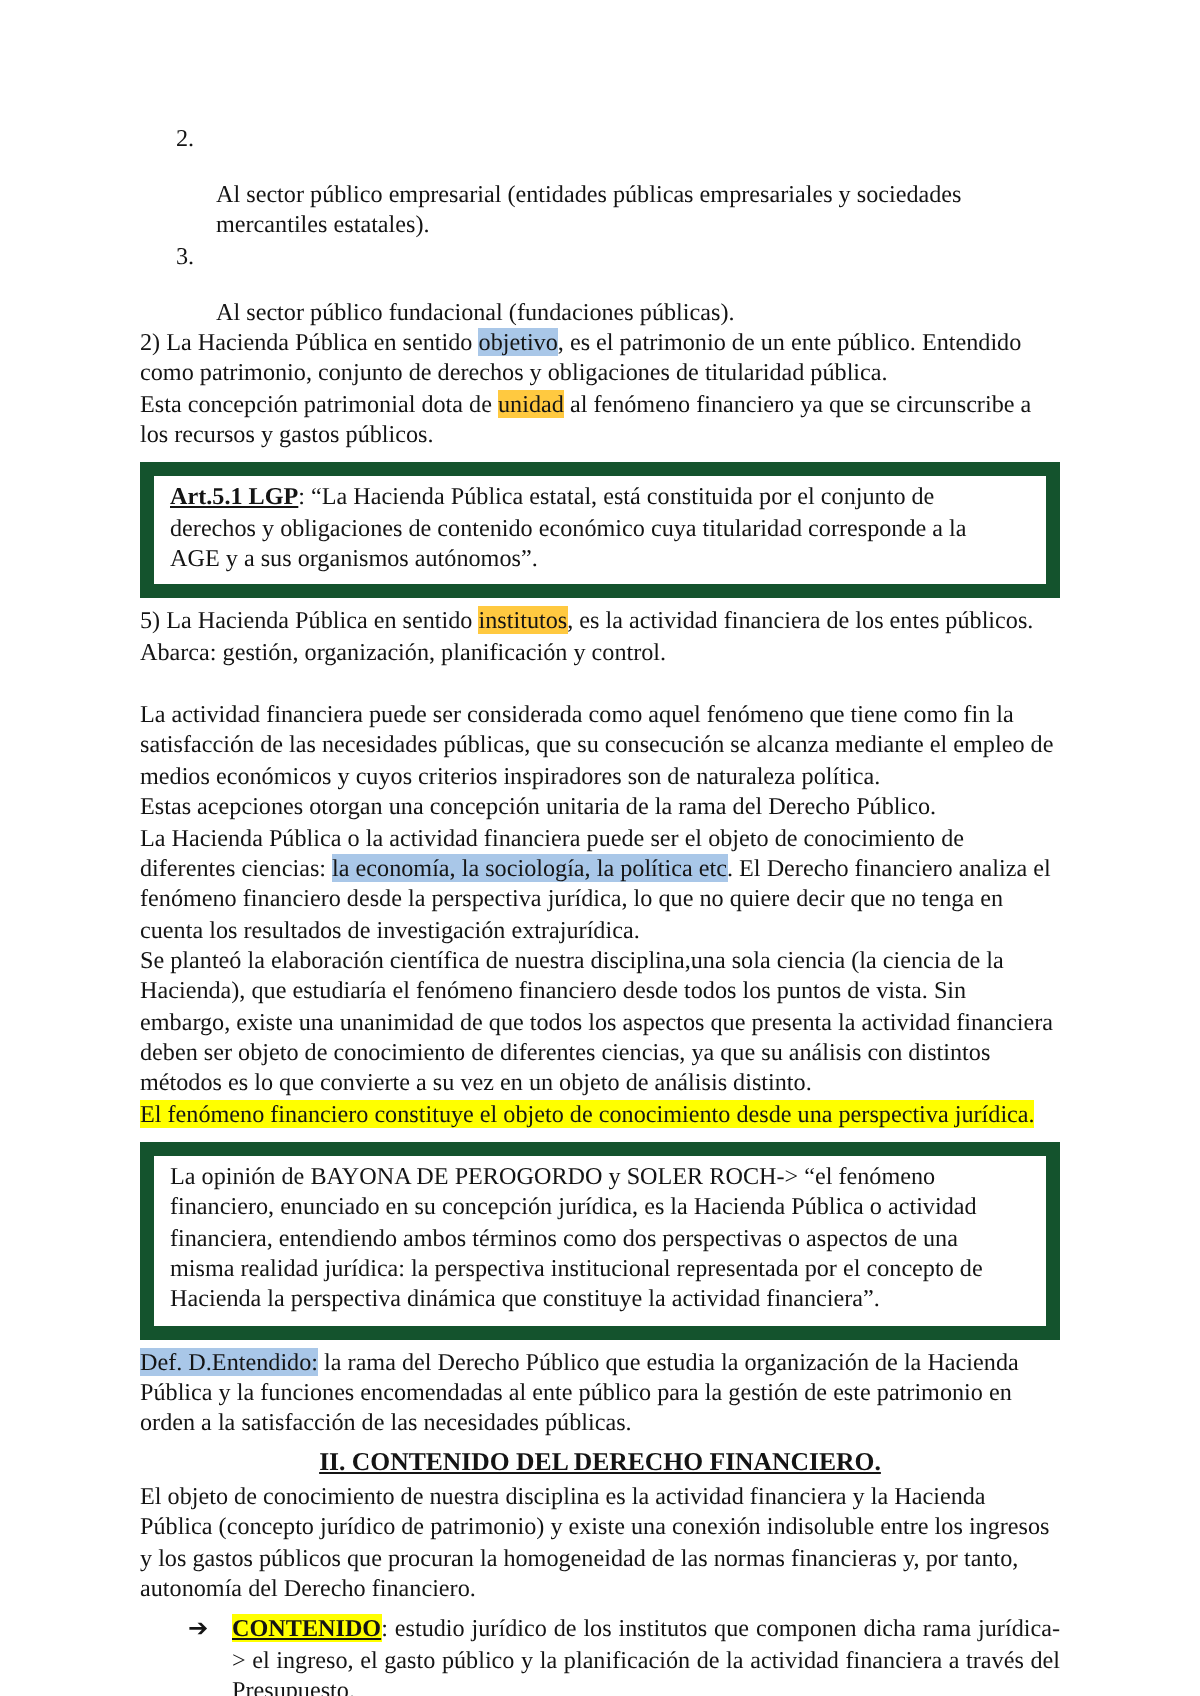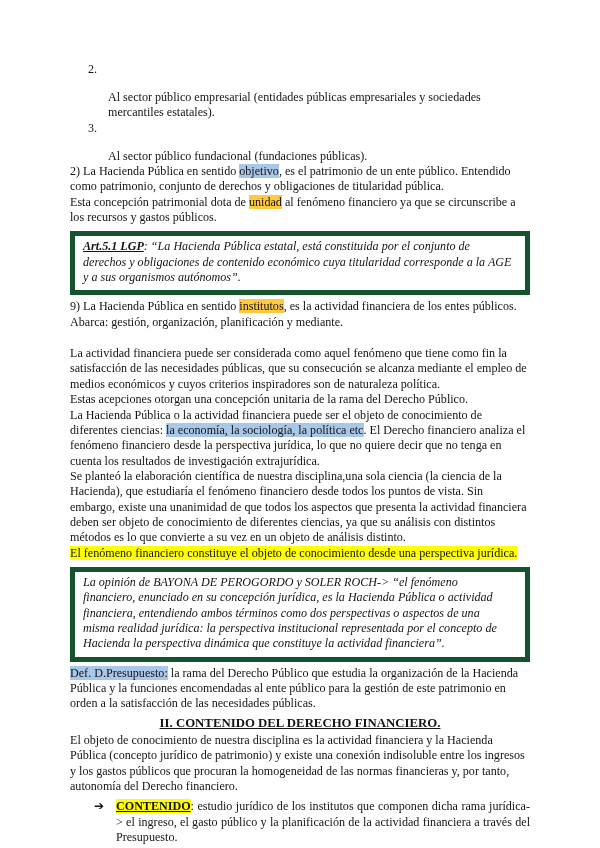--- a/index.html
+++ b/index.html
@@ -21,24 +21,23 @@
   .list { margin-left: 18px; }
   .list-item { display: flex; }
   .list-item .num { flex: 0 0 20px; }
   .list-item .txt { flex: 1; margin-top: 28px; }
   .hl-blue  { background: var(--hl-blue, #a9c7e8); }
   .hl-gold  { background: var(--hl-gold, #ffc940); }
   .hl-yellow{ background: var(--hl-yellow, #ffff00); }
   .bold { font-weight: bold; }
   .underline { text-decoration: underline; }
   .box {
-    border: 5px solid #14532d;
+    border: 7px solid #14532d;
     padding: 3px 13px 5px 8px;
     margin: 6px 0 4px 0;
-    font-style: italic;
   }
   .gap { height: 16px; }
   .heading {
     font-size: 12.8px;
     font-weight: bold;
     text-decoration: underline;
     text-align: center;
     margin: 3px 0 2px 0;
     font-family: Liberation Serif, serif;
   }
@@ -63,39 +62,39 @@
   </div>
 
   <p class="para"><span>2) La Hacienda Pública en sentido </span><span class="hl-blue">objetivo</span><span>, es el patrimonio de un ente público. Entendido como patrimonio, conjunto de derechos y obligaciones de titularidad pública.</span></p>
 
   <p class="para"><span>Esta concepción patrimonial dota de </span><span class="hl-gold">unidad</span><span> al fenómeno financiero ya que se circunscribe a los recursos y gastos públicos.</span></p>
 
   <div class="box">
     <p class="para"><span class="bold underline">Art.5.1 LGP</span><span>: “La Hacienda Pública estatal, está constituida por el conjunto de derechos y obligaciones de contenido económico cuya titularidad corresponde a la AGE y a sus organismos autónomos”.</span></p>
   </div>
 
-  <p class="para"><span>9) La Hacienda Pública en sentido </span><span class="hl-gold">institutos</span><span>, es la actividad financiera de los entes públicos. Abarca: gestión, organización, planificación y mediante.</span></p>
+  <p class="para"><span>5) La Hacienda Pública en sentido </span><span class="hl-gold">institutos</span><span>, es la actividad financiera de los entes públicos. Abarca: gestión, organización, planificación y control.</span></p>
 
   <div class="gap"></div>
 
   <p class="para">La actividad financiera puede ser considerada como aquel fenómeno que tiene como fin la satisfacción de las necesidades públicas, que su consecución se alcanza mediante el empleo de medios económicos y cuyos criterios inspiradores son de naturaleza política.</p>
 
   <p class="para">Estas acepciones otorgan una concepción unitaria de la rama del Derecho Público.</p>
 
   <p class="para"><span>La Hacienda Pública o la actividad financiera puede ser el objeto de conocimiento de diferentes ciencias: </span><span class="hl-blue">la economía, la sociología, la política etc</span><span>. El Derecho financiero analiza el fenómeno financiero desde la perspectiva jurídica, lo que no quiere decir que no tenga en cuenta los resultados de investigación extrajurídica.</span></p>
 
   <p class="para">Se planteó la elaboración científica de nuestra disciplina,una sola ciencia (la ciencia de la Hacienda), que estudiaría el fenómeno financiero desde todos los puntos de vista. Sin embargo, existe una unanimidad de que todos los aspectos que presenta la actividad financiera deben ser objeto de conocimiento de diferentes ciencias, ya que su análisis con distintos métodos es lo que convierte a su vez en un objeto de análisis distinto.</p>
 
   <p class="para"><span class="hl-yellow">El fenómeno financiero constituye el objeto de conocimiento desde una perspectiva jurídica.</span></p>
 
   <div class="box">
     <p class="para">La opinión de BAYONA DE PEROGORDO y SOLER ROCH-&gt; “el fenómeno financiero, enunciado en su concepción jurídica, es la Hacienda Pública o actividad financiera, entendiendo ambos términos como dos perspectivas o aspectos de una misma realidad jurídica: la perspectiva institucional representada por el concepto de Hacienda la perspectiva dinámica que constituye la actividad financiera”.</p>
   </div>
 
-  <p class="para"><span class="hl-blue">Def. D.Presupuesto:</span><span> la rama del Derecho Público que estudia la organización de la Hacienda Pública y la funciones encomendadas al ente público para la gestión de este patrimonio en orden a la satisfacción de las necesidades públicas.</span></p>
+  <p class="para"><span class="hl-blue">Def. D.Entendido:</span><span> la rama del Derecho Público que estudia la organización de la Hacienda Pública y la funciones encomendadas al ente público para la gestión de este patrimonio en orden a la satisfacción de las necesidades públicas.</span></p>
 
   <h2 class="heading">II. CONTENIDO DEL DERECHO FINANCIERO.</h2>
 
   <p class="para">El objeto de conocimiento de nuestra disciplina es la actividad financiera y la Hacienda Pública (concepto jurídico de patrimonio) y existe una conexión indisoluble entre los ingresos y los gastos públicos que procuran la homogeneidad de las normas financieras y, por tanto, autonomía del Derecho financiero.</p>
 
   <div class="bullet">
     <span class="arrow">➔</span>
     <p class="bullet-text"><span class="hl-yellow bold underline">CONTENIDO</span><span>: estudio jurídico de los institutos que componen dicha rama jurídica-&gt; el ingreso, el gasto público y la planificación de la actividad financiera a través del Presupuesto.</span></p>
   </div>
 

